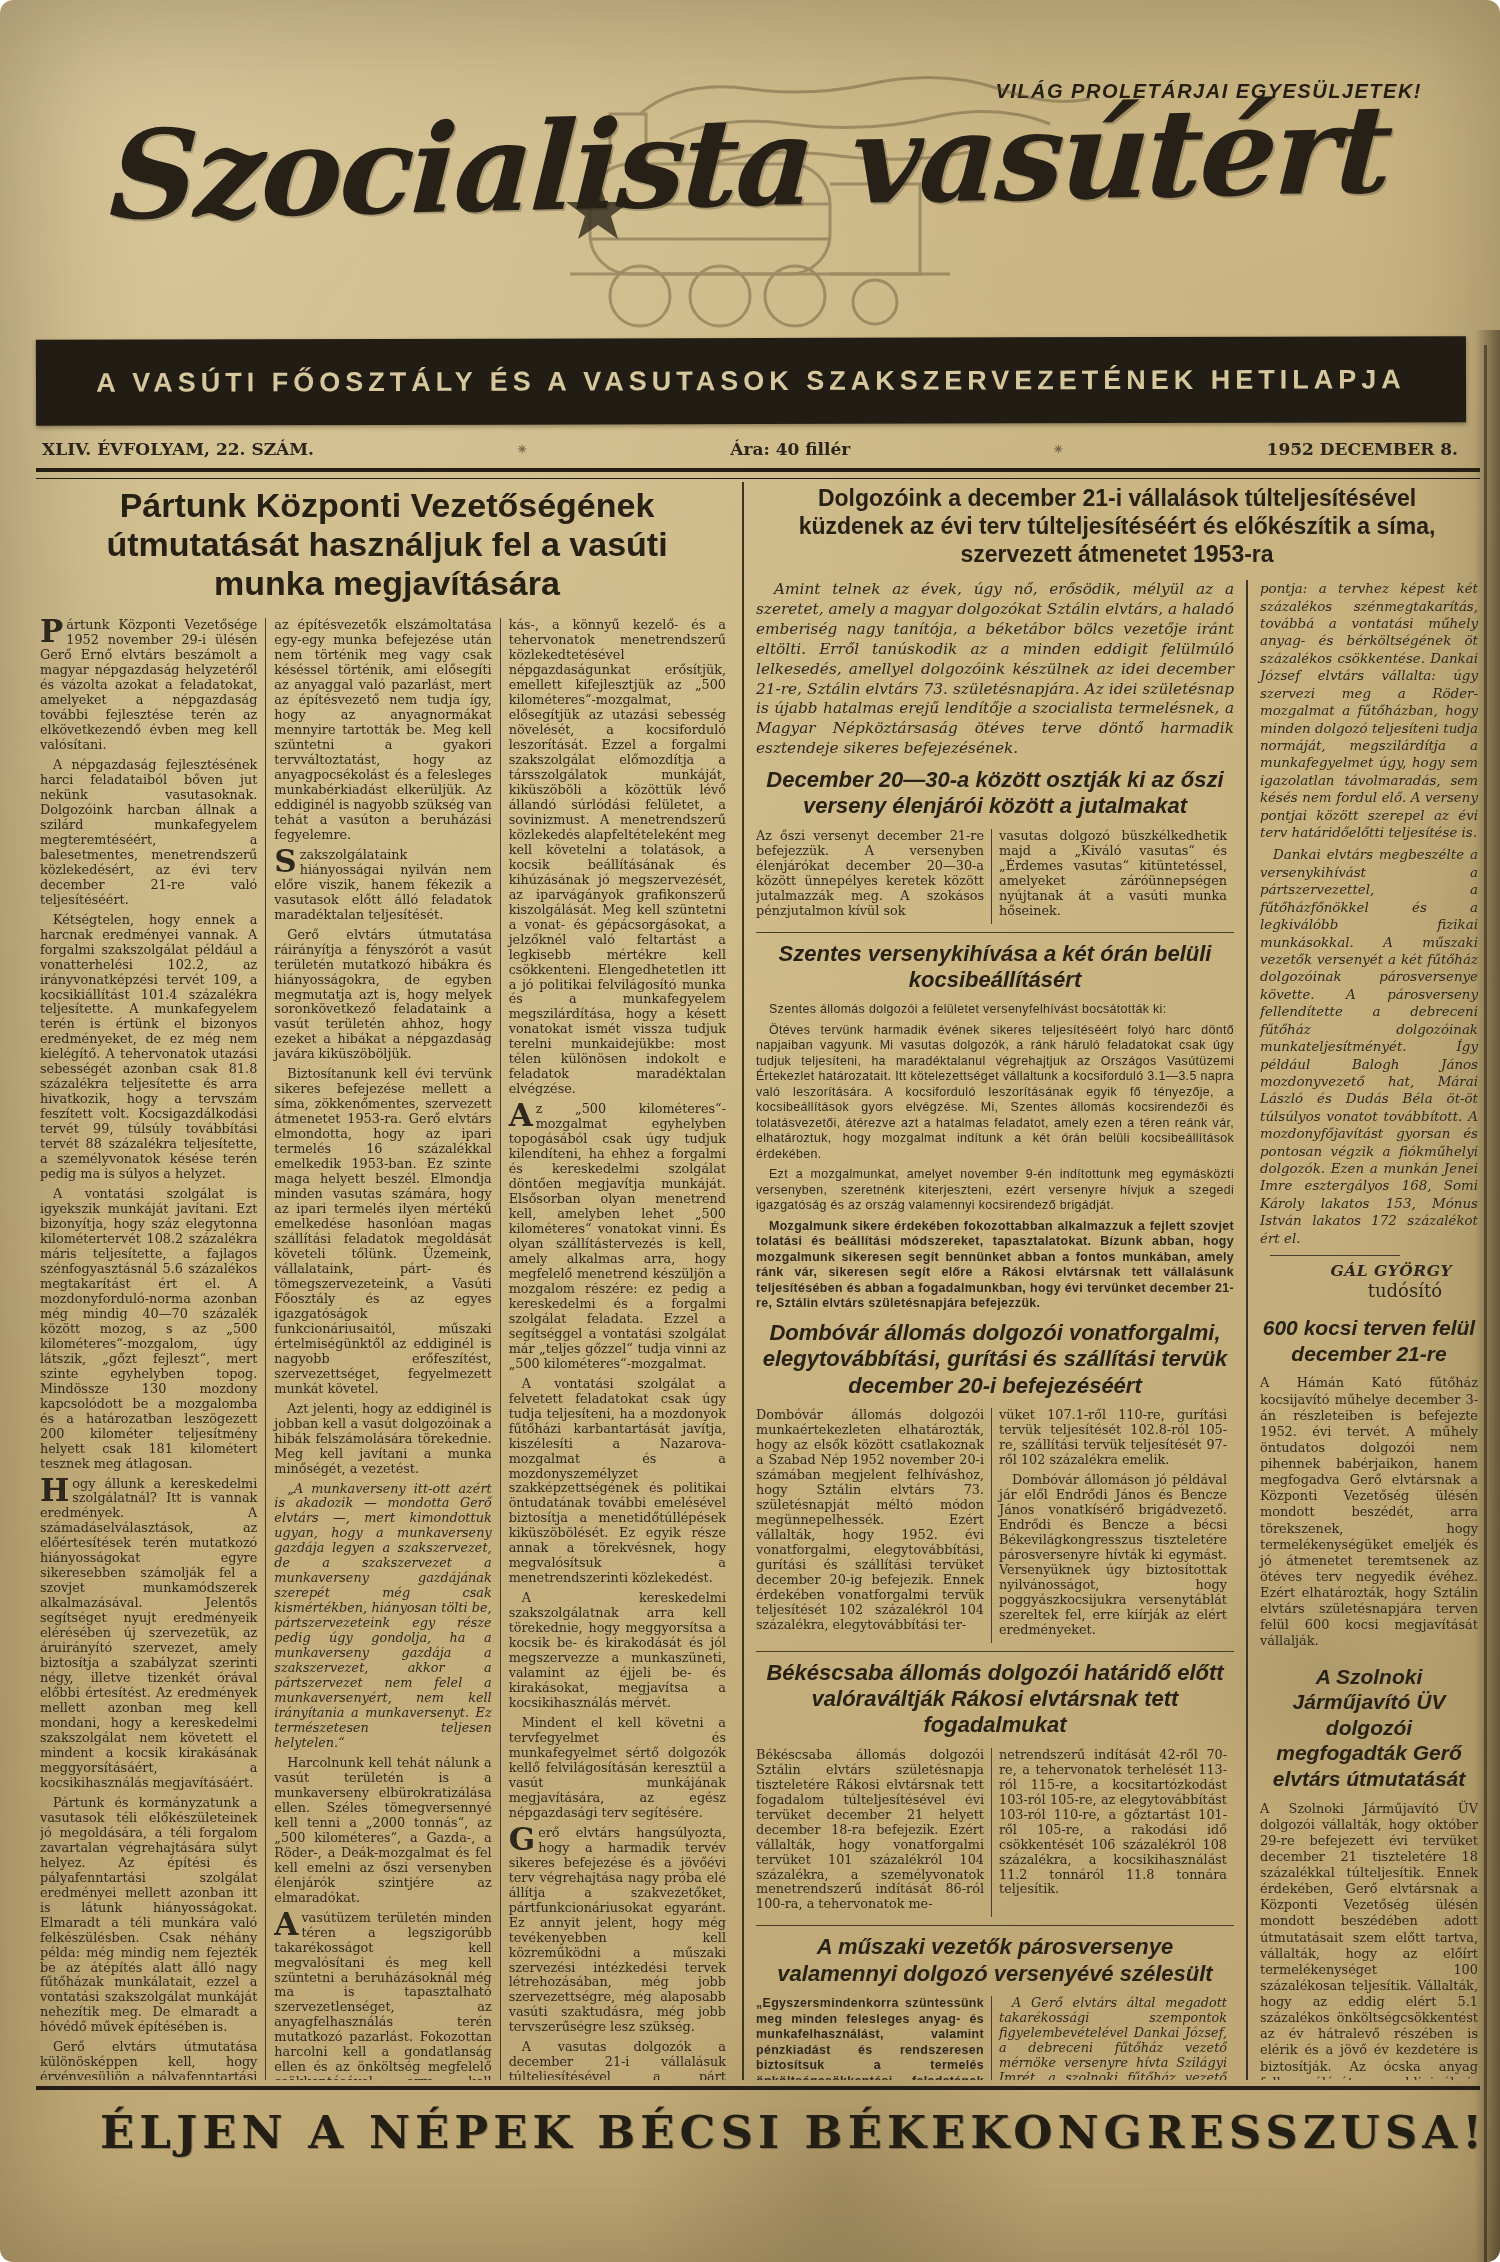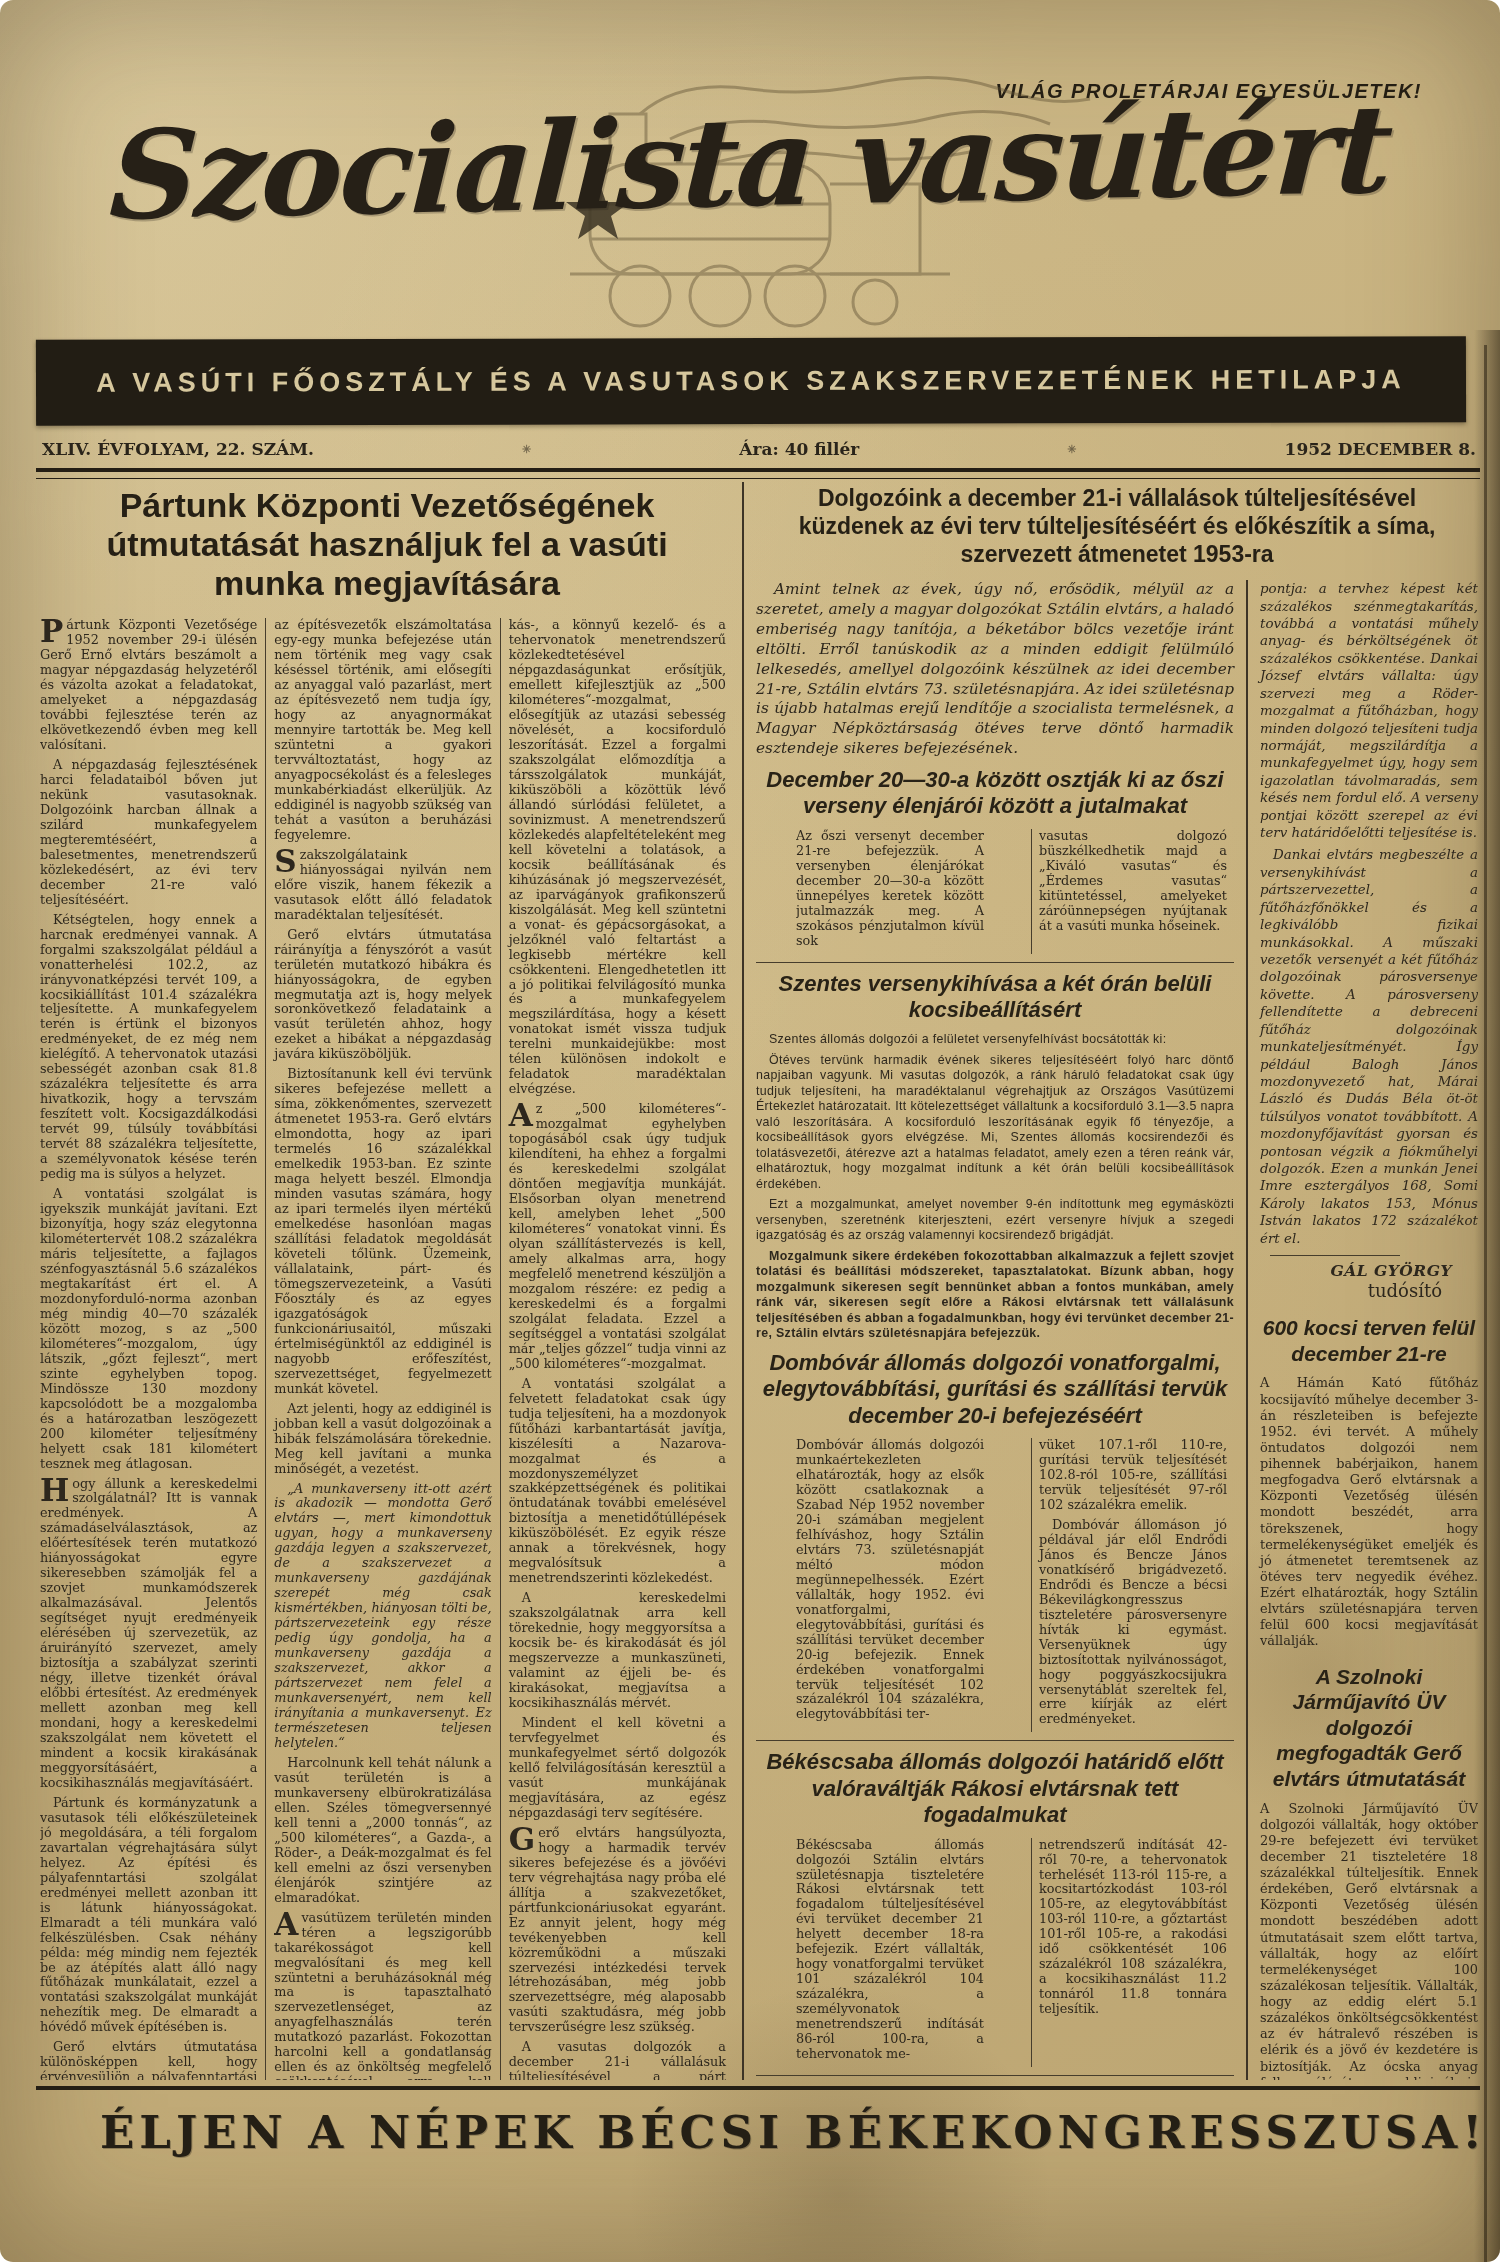--- a/index.html
+++ b/index.html
@@ -30,21 +30,21 @@
     font-size:122px;letter-spacing:-3px;color:#262017;
     transform:rotate(-1.2deg) skewX(-4deg);white-space:nowrap;
     text-shadow:2px 2px 0 rgba(38,32,23,.25);}
 
   .banner{position:absolute;top:338px;left:36px;right:34px;height:86px;
     background:#221d14;display:flex;align-items:center;justify-content:center;
     transform:rotate(-.15deg);box-shadow:0 2px 4px rgba(40,30,12,.4);}
   .banner-text{color:#d6c79d;font-family:"Liberation Sans",sans-serif;font-weight:700;
     font-size:27px;letter-spacing:5px;white-space:nowrap;}
 
-  .info-row{position:absolute;top:434px;left:42px;right:24px;height:30px;
+  .info-row{position:absolute;top:434px;left:42px;right:42px;height:30px;
     display:flex;justify-content:space-between;align-items:center;
     font-weight:700;font-size:17px;color:#2a241a;}
   .ornament{font-size:11px;opacity:.55;}
 
   .top-rule{position:absolute;top:468px;left:36px;right:20px;height:6px;
     border-top:4px solid #241e14;border-bottom:1px solid #241e14;}
 
   .content{position:absolute;top:482px;left:40px;right:22px;height:1598px;
     display:flex;overflow:hidden;}
   .left-article{width:694px;flex:none;border-right:2px solid #3d342
@@ -69,21 +69,21 @@
   .blk.i{font-style:italic;}
   .blk.sans{font-family:"Liberation Sans",sans-serif;font-size:12.4px;letter-spacing:.35px;line-height:1.25;}
   .blk.sansb{font-family:"Liberation Sans",sans-serif;font-size:12.4px;letter-spacing:.35px;line-height:1.25;font-weight:700;}
   .blk.nodent{text-indent:0;}
   .dropcap{float:left;font-size:31px;line-height:23px;font-weight:700;padding:2px 3px 0 0;}
 
   .sec-rule{border:none;border-top:1.5px solid #463d2c;margin:8px 0 4px;}
   .sec-head{font-family:"Liberation Sans",sans-serif;font-weight:700;font-style:italic;
     font-size:22px;line-height:1.2;text-align:center;margin:8px 2px 9px;color:#28221​6;color:#282216;}
   .sec-cols{display:flex;}
-  .sec-col{flex:1;padding:0 7px;overflow:hidden;margin-left:40px;}
+  .sec-col{flex:1;padding:0 7px;overflow:hidden;}
   .sec-col:first-child{padding-left:0;}
   .sec-col + .sec-col{border-left:1.5px solid #463d2c;}
 
   .rail-lead .blk{font-style:italic;font-size:13.4px;line-height:1.3;}
   .mini-rule{border:none;border-top:1.5px solid #463d2c;width:130px;margin:8px auto 5px 10px;}
   .byline{text-align:right;padding-right:26px;margin:2px 0 10px;}
   .byline-name{font-weight:700;font-size:15.5px;font-style:italic;letter-spacing:.5px;}
   .byline-role{font-size:18px;padding-right:10px;}
   .rail-head{font-family:"Liberation Sans",sans-serif;font-weight:700;font-style:italic;
     font-size:21px;line-height:1.22;text-align:center;margin:14px 0 9px;color:#282216;}

